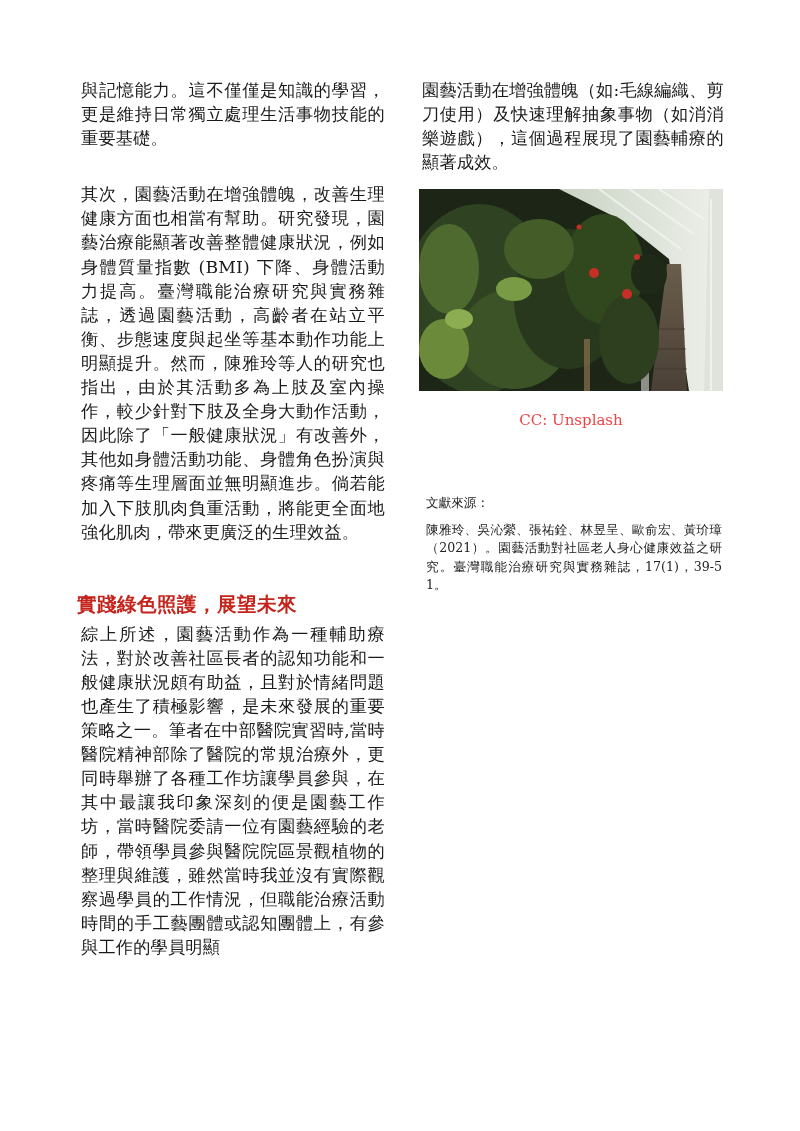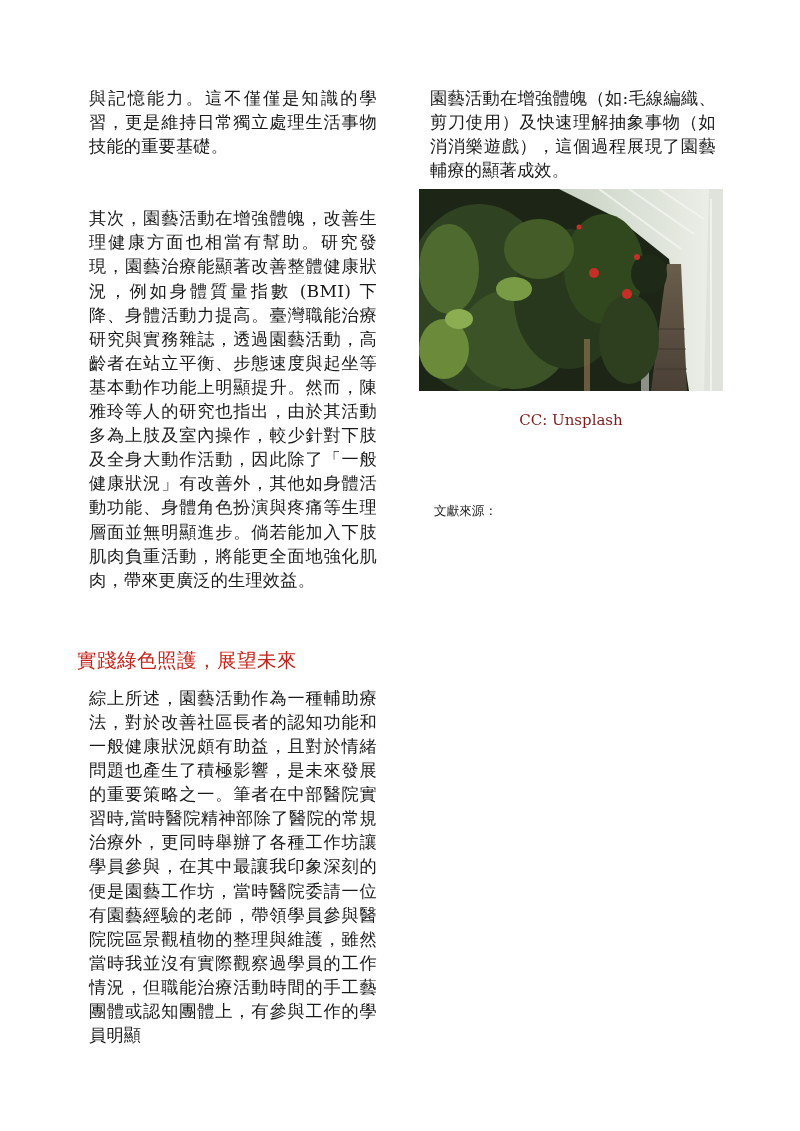--- a/index.html
+++ b/index.html
@@ -5,39 +5,39 @@
   html, body { margin: 0; padding: 0; background: #ffffff; }
   body {
     width: 800px; height: 1131px; position: relative; overflow: hidden;
     font-family: "DejaVu Serif", "Liberation Serif", serif;
     color: #1a1a1a;
   }
   .col { position: absolute; top: 74px; }
   .col-left { left: 77px; width: 312px; }
   .col-right { left: 418px; width: 310px; }
   .para {
-    margin: 12px; font-size: 17.2px; line-height: 24.1px;
+    margin: 4px; font-size: 17.2px; line-height: 24.1px;
     letter-spacing: 0.2px; text-align: justify; word-break: break-all;
   }
   .gap { height: 24px; }
   .gap-sm { height: 20px; }
   .heading {
     margin: 0; color: #c4241b; font-size: 19.5px; line-height: 26px;
-    font-weight: normal; letter-spacing: 0.5px;
+    font-weight: bold; letter-spacing: 0.5px;
   }
   .photo {
     position: absolute; left: 419px; top: 189px; width: 304px; height: 202px;
     overflow: hidden; background: #1f2a17;
   }
   .caption {
     position: absolute; left: 419px; top: 410px; width: 304px; text-align: center;
-    font-size: 15px; line-height: 20px; color: #7f1d1d;
+    font-size: 15px; line-height: 20px; color: #ef4444;
   }
   .refs { position: absolute; left: 418px; top: 486px; width: 312px; }
-  .ref-line { margin: 16px; font-size: 12.6px; line-height: 18.6px; color: #222; text-align: justify; word-break: break-all; }
+  .ref-line { margin: 8px; font-size: 12.6px; line-height: 18.6px; color: #222; text-align: justify; word-break: break-all; }
   .ref-gap { height: 18px; }
 </style>
 </head>
 <body>
 
 <div class="col col-left">
   <p class="para">與記憶能力。這不僅僅是知識的學習，更是維持日常獨立處理生活事物技能的重要基礎。</p>
   <div class="gap"></div>
   <p class="para">其次，園藝活動在增強體魄，改善生理健康方面也相當有幫助。研究發現，園藝治療能顯著改善整體健康狀況，例如身體質量指數 (BMI) 下降、身體活動力提高。臺灣職能治療研究與實務雜誌，透過園藝活動，高齡者在站立平衡、步態速度與起坐等基本動作功能上明顯提升。然而，陳雅玲等人的研究也指出，由於其活動多為上肢及室內操作，較少針對下肢及全身大動作活動，因此除了「一般健康狀況」有改善外，其他如身體活動功能、身體角色扮演與疼痛等生理層面並無明顯進步。倘若能加入下肢肌肉負重活動，將能更全面地強化肌肉，帶來更廣泛的生理效益。</p>
   <div class="gap"></div>
@@ -95,14 +95,15 @@
       <circle cx="218" cy="68" r="3"></circle>
       <circle cx="160" cy="38" r="2.5"></circle>
     </g>
     <rect x="165" y="150" width="6" height="52" fill="#8c7250" opacity="0.7"></rect>
   </svg>
 </div>
 <div class="caption">CC: Unsplash</div>
 
 <div class="refs">
   <p class="ref-line">文獻來源：</p>
+  <p class="ref-line">陳雅玲、吳沁縈、張祐銓、林昱呈、歐俞宏、黃玠璋（2021）。園藝活動對社區老人身心健康效益之研究。臺灣職能治療研究與實務雜誌，17(1)，39-51。</p>
   <div class="ref-gap"></div>
 </div>
 
 </body></html>

